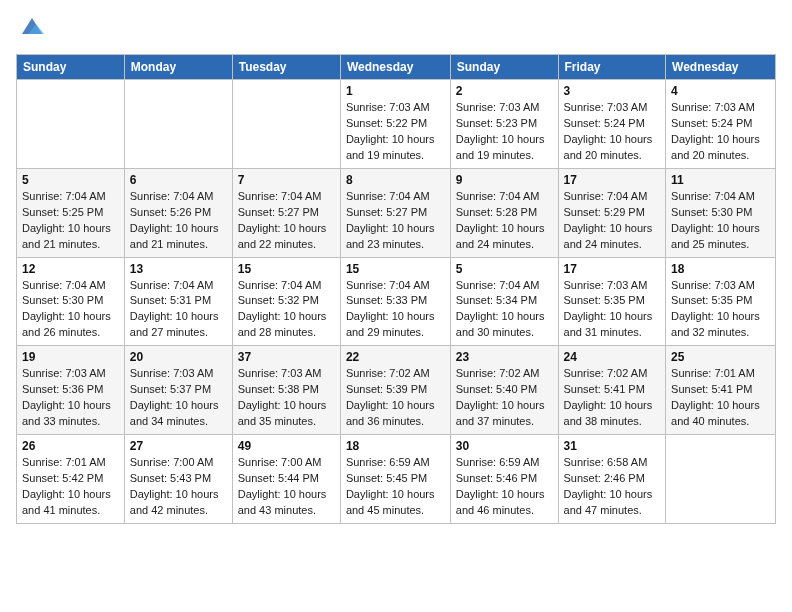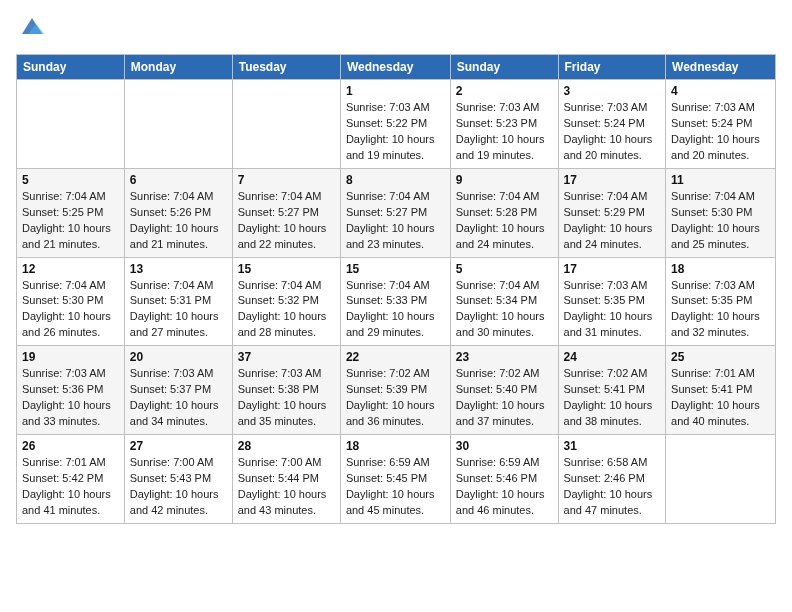--- a/index.html
+++ b/index.html
@@ -323,21 +323,21 @@
 and 41 minutes.</div>
           </td>
           <td>
             <div class="day-number">27</div>
             <div class="day-info" style="white-space: pre-line;">Sunrise: 7:00 AM
 Sunset: 5:43 PM
 Daylight: 10 hours
 and 42 minutes.</div>
           </td>
           <td>
-            <div class="day-number">28</div>
+            <div class="day-number">49</div>
             <div class="day-info" style="white-space: pre-line;">Sunrise: 7:00 AM
 Sunset: 5:44 PM
 Daylight: 10 hours
 and 43 minutes.</div>
           </td>
           <td>
             <div class="day-number">18</div>
             <div class="day-info" style="white-space: pre-line;">Sunrise: 6:59 AM
 Sunset: 5:45 PM
 Daylight: 10 hours

